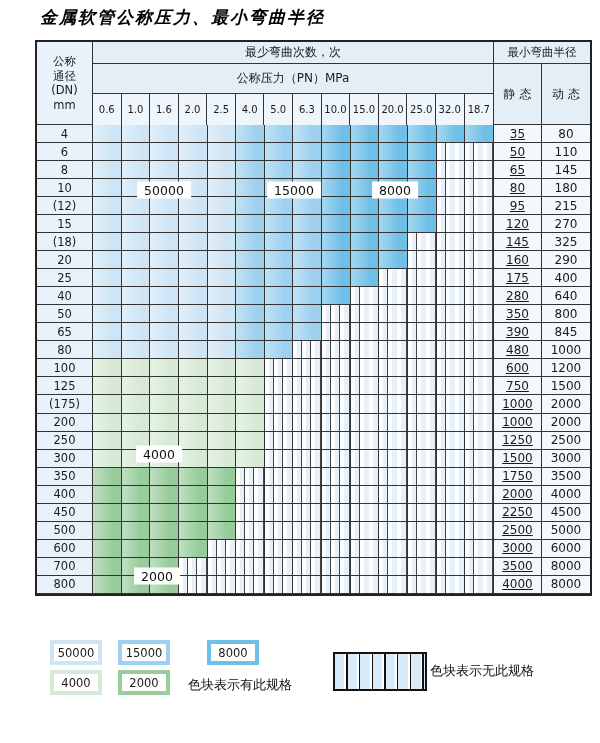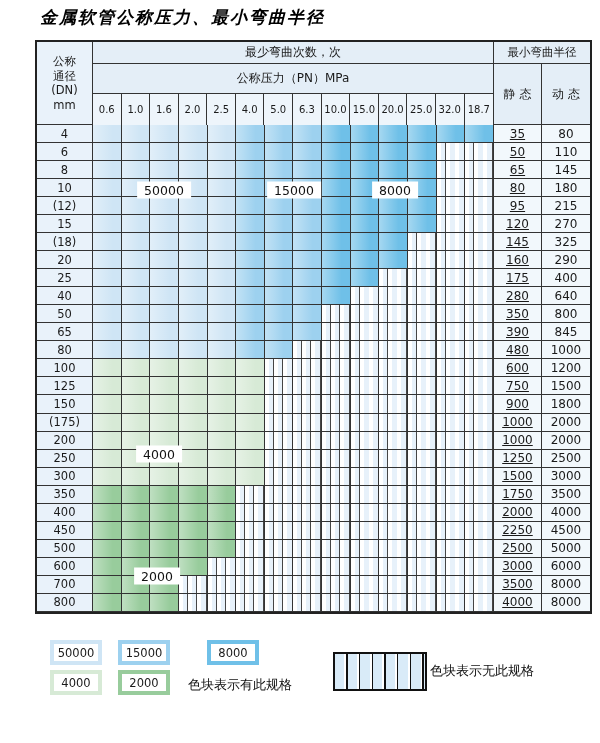--- a/index.html
+++ b/index.html
@@ -418,39 +418,20 @@
         <div class="pcell hatch"></div>
         <div class="pcell hatch"></div>
         <div class="pcell hatch"></div>
         <div class="pcell hatch"></div>
         <div class="pcell hatch"></div>
         <div class="pcell lastp hatch"></div>
         <div class="valcell first">750</div>
         <div class="valcell">1500</div>
       </div>
       <div class="brow">
-        <div class="dncell">150</div>
-        <div class="pcell colored" style="background-color: rgb(215, 234, 214);"></div>
-        <div class="pcell colored" style="background-color: rgb(215, 234, 214);"></div>
-        <div class="pcell colored" style="background-color: rgb(215, 234, 214);"></div>
-        <div class="pcell colored" style="background-color: rgb(215, 234, 214);"></div>
-        <div class="pcell colored" style="background-color: rgb(215, 234, 214);"></div>
-        <div class="pcell colored" style="background-color: rgb(215, 234, 214);"></div>
-        <div class="pcell hatch"></div>
-        <div class="pcell hatch"></div>
-        <div class="pcell hatch"></div>
-        <div class="pcell hatch"></div>
-        <div class="pcell hatch"></div>
-        <div class="pcell hatch"></div>
-        <div class="pcell hatch"></div>
-        <div class="pcell lastp hatch"></div>
-        <div class="valcell first">900</div>
-        <div class="valcell">1800</div>
-      </div>
-      <div class="brow">
         <div class="dncell">(175)</div>
         <div class="pcell colored" style="background-color: rgb(215, 234, 214);"></div>
         <div class="pcell colored" style="background-color: rgb(215, 234, 214);"></div>
         <div class="pcell colored" style="background-color: rgb(215, 234, 214);"></div>
         <div class="pcell colored" style="background-color: rgb(215, 234, 214);"></div>
         <div class="pcell colored" style="background-color: rgb(215, 234, 214);"></div>
         <div class="pcell colored" style="background-color: rgb(215, 234, 214);"></div>
         <div class="pcell hatch"></div>
         <div class="pcell hatch"></div>
         <div class="pcell hatch"></div>

